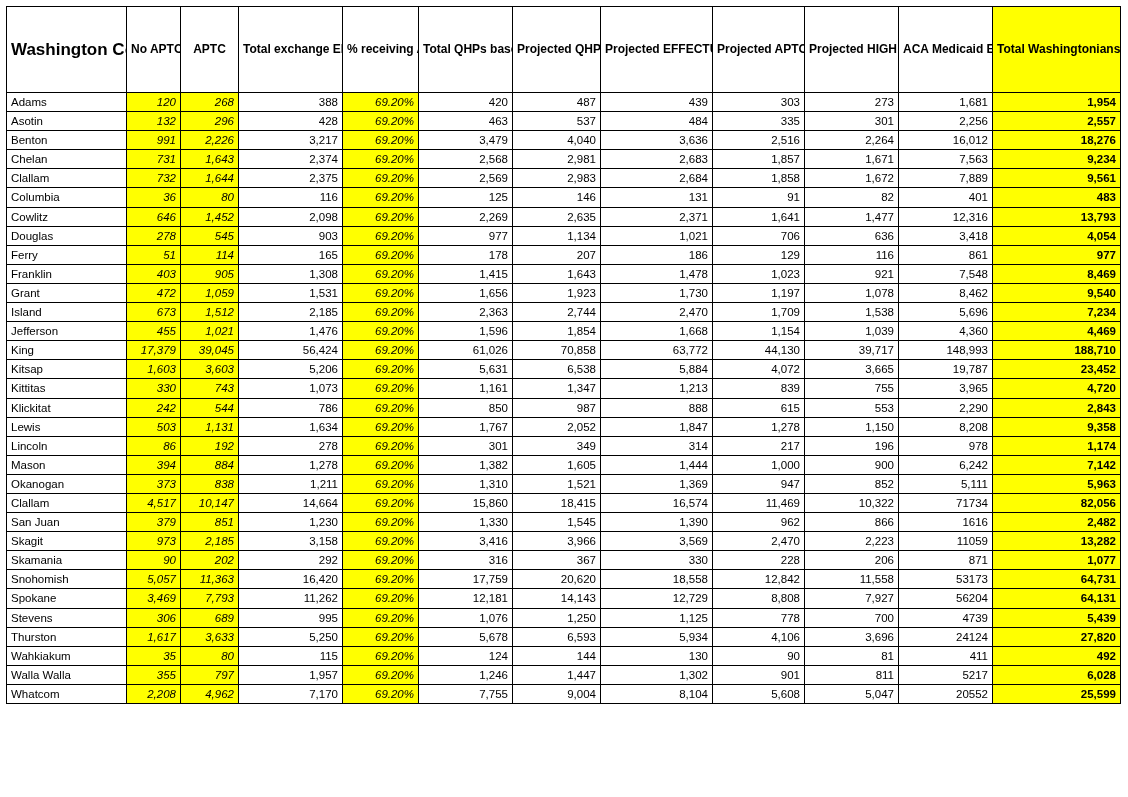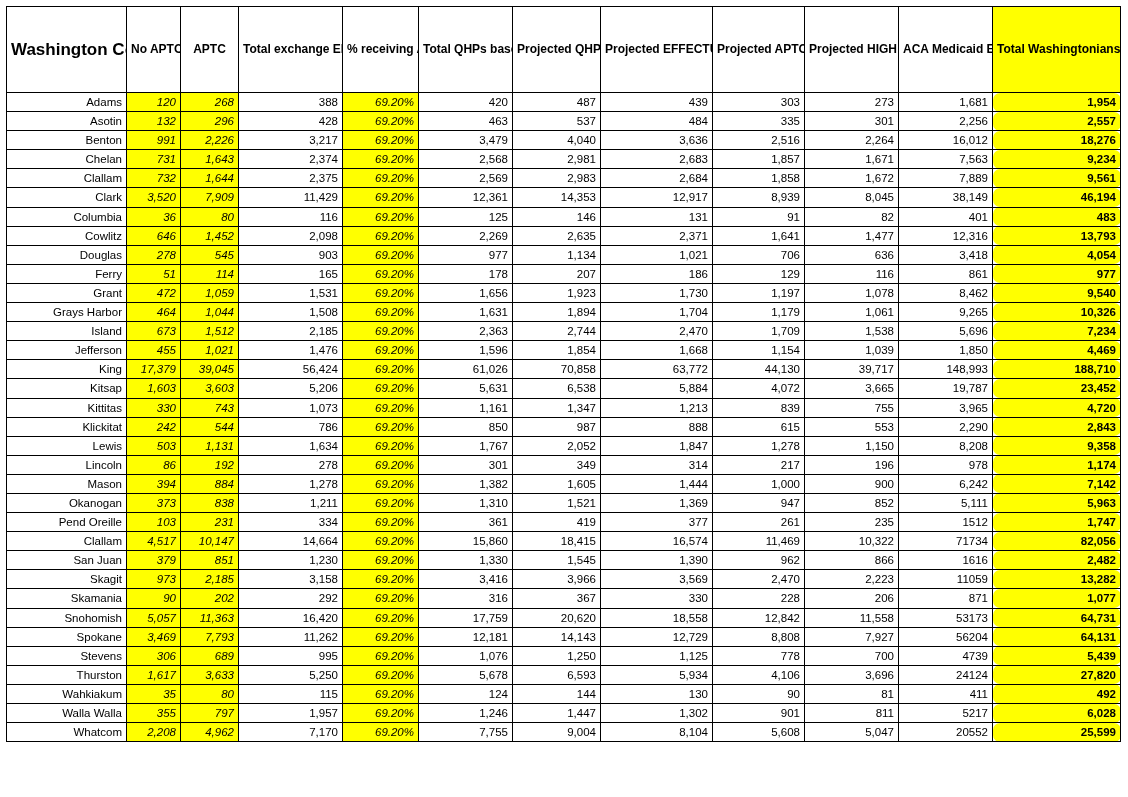--- a/index.html
+++ b/index.html
@@ -48,36 +48,35 @@
   th.hl {
     background: #ffff00;
   }
   
   tbody td {
     height: 18.1px;
     line-height: 18.1px;
     font-size: 11.5px;
   }
   td.county {
-    text-align: right;
+    text-align: left;
     padding-right: 6px;
   }
   td.num {
     text-align: right;
   }
   td.yel-i {
     background: #ffff00;
     text-align: right;
     font-style: italic;
   }
   td.yel-b {
     background: #ffff00;
     text-align: right;
     font-weight: bold;
-    border-radius: 7px;
   }
   
   col.c0 { width: 120px; }
   col.c1 { width: 54px; }
   col.c2 { width: 58px; }
   col.c3 { width: 104px; }
   col.c4 { width: 76px; }
   col.c5 { width: 94px; }
   col.c6 { width: 88px; }
   col.c7 { width: 112px; }
@@ -186,34 +185,20 @@
           <td class="yel-i">69.20%</td>
           <td class="num">2,569</td>
           <td class="num">2,983</td>
           <td class="num">2,684</td>
           <td class="num">1,858</td>
           <td class="num">1,672</td>
           <td class="num">7,889</td>
           <td class="yel-b">9,561</td>
         </tr>
         <tr>
-          <td class="county">Clark</td>
-          <td class="yel-i">3,520</td>
-          <td class="yel-i">7,909</td>
-          <td class="num">11,429</td>
-          <td class="yel-i">69.20%</td>
-          <td class="num">12,361</td>
-          <td class="num">14,353</td>
-          <td class="num">12,917</td>
-          <td class="num">8,939</td>
-          <td class="num">8,045</td>
-          <td class="num">38,149</td>
-          <td class="yel-b">46,194</td>
-        </tr>
-        <tr>
           <td class="county">Columbia</td>
           <td class="yel-i">36</td>
           <td class="yel-i">80</td>
           <td class="num">116</td>
           <td class="yel-i">69.20%</td>
           <td class="num">125</td>
           <td class="num">146</td>
           <td class="num">131</td>
           <td class="num">91</td>
           <td class="num">82</td>
@@ -256,48 +241,48 @@
           <td class="yel-i">69.20%</td>
           <td class="num">178</td>
           <td class="num">207</td>
           <td class="num">186</td>
           <td class="num">129</td>
           <td class="num">116</td>
           <td class="num">861</td>
           <td class="yel-b">977</td>
         </tr>
         <tr>
+          <td class="county">Franklin</td>
+          <td class="yel-i">403</td>
+          <td class="yel-i">905</td>
+          <td class="num">1,308</td>
+          <td class="yel-i">69.20%</td>
+          <td class="num">1,415</td>
+          <td class="num">1,643</td>
+          <td class="num">1,478</td>
+          <td class="num">1,023</td>
+          <td class="num">921</td>
+          <td class="num">7,548</td>
+          <td class="yel-b">8,469</td>
+        </tr>
+        <tr>
           <td class="county">Grant</td>
           <td class="yel-i">472</td>
           <td class="yel-i">1,059</td>
           <td class="num">1,531</td>
           <td class="yel-i">69.20%</td>
           <td class="num">1,656</td>
           <td class="num">1,923</td>
           <td class="num">1,730</td>
           <td class="num">1,197</td>
           <td class="num">1,078</td>
           <td class="num">8,462</td>
           <td class="yel-b">9,540</td>
         </tr>
         <tr>
-          <td class="county">Grays Harbor</td>
-          <td class="yel-i">464</td>
-          <td class="yel-i">1,044</td>
-          <td class="num">1,508</td>
-          <td class="yel-i">69.20%</td>
-          <td class="num">1,631</td>
-          <td class="num">1,894</td>
-          <td class="num">1,704</td>
-          <td class="num">1,179</td>
-          <td class="num">1,061</td>
-          <td class="num">9,265</td>
-          <td class="yel-b">10,326</td>
-        </tr>
-        <tr>
           <td class="county">Island</td>
           <td class="yel-i">673</td>
           <td class="yel-i">1,512</td>
           <td class="num">2,185</td>
           <td class="yel-i">69.20%</td>
           <td class="num">2,363</td>
           <td class="num">2,744</td>
           <td class="num">2,470</td>
           <td class="num">1,709</td>
           <td class="num">1,538</td>
@@ -308,21 +293,21 @@
           <td class="county">Jefferson</td>
           <td class="yel-i">455</td>
           <td class="yel-i">1,021</td>
           <td class="num">1,476</td>
           <td class="yel-i">69.20%</td>
           <td class="num">1,596</td>
           <td class="num">1,854</td>
           <td class="num">1,668</td>
           <td class="num">1,154</td>
           <td class="num">1,039</td>
-          <td class="num">1,850</td>
+          <td class="num">4,360</td>
           <td class="yel-b">4,469</td>
         </tr>
         <tr>
           <td class="county">King</td>
           <td class="yel-i">17,379</td>
           <td class="yel-i">39,045</td>
           <td class="num">56,424</td>
           <td class="yel-i">69.20%</td>
           <td class="num">61,026</td>
           <td class="num">70,858</td>
@@ -424,34 +409,20 @@
           <td class="yel-i">69.20%</td>
           <td class="num">1,310</td>
           <td class="num">1,521</td>
           <td class="num">1,369</td>
           <td class="num">947</td>
           <td class="num">852</td>
           <td class="num">5,111</td>
           <td class="yel-b">5,963</td>
         </tr>
         <tr>
-          <td class="county">Pend Oreille</td>
-          <td class="yel-i">103</td>
-          <td class="yel-i">231</td>
-          <td class="num">334</td>
-          <td class="yel-i">69.20%</td>
-          <td class="num">361</td>
-          <td class="num">419</td>
-          <td class="num">377</td>
-          <td class="num">261</td>
-          <td class="num">235</td>
-          <td class="num">1512</td>
-          <td class="yel-b">1,747</td>
-        </tr>
-        <tr>
           <td class="county">Clallam</td>
           <td class="yel-i">4,517</td>
           <td class="yel-i">10,147</td>
           <td class="num">14,664</td>
           <td class="yel-i">69.20%</td>
           <td class="num">15,860</td>
           <td class="num">18,415</td>
           <td class="num">16,574</td>
           <td class="num">11,469</td>
           <td class="num">10,322</td>

